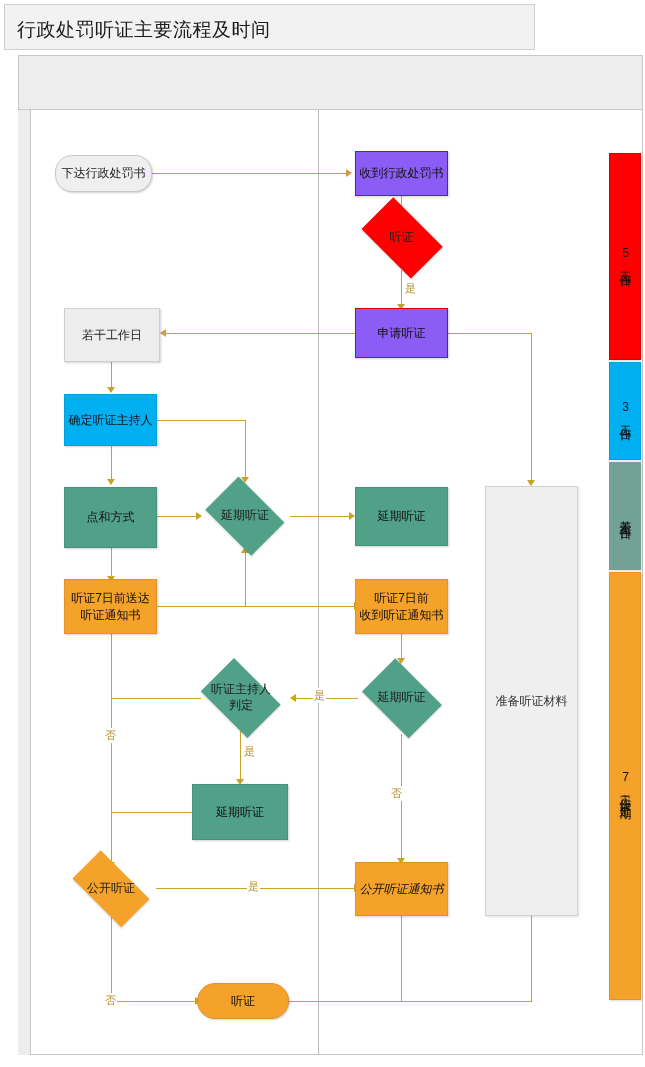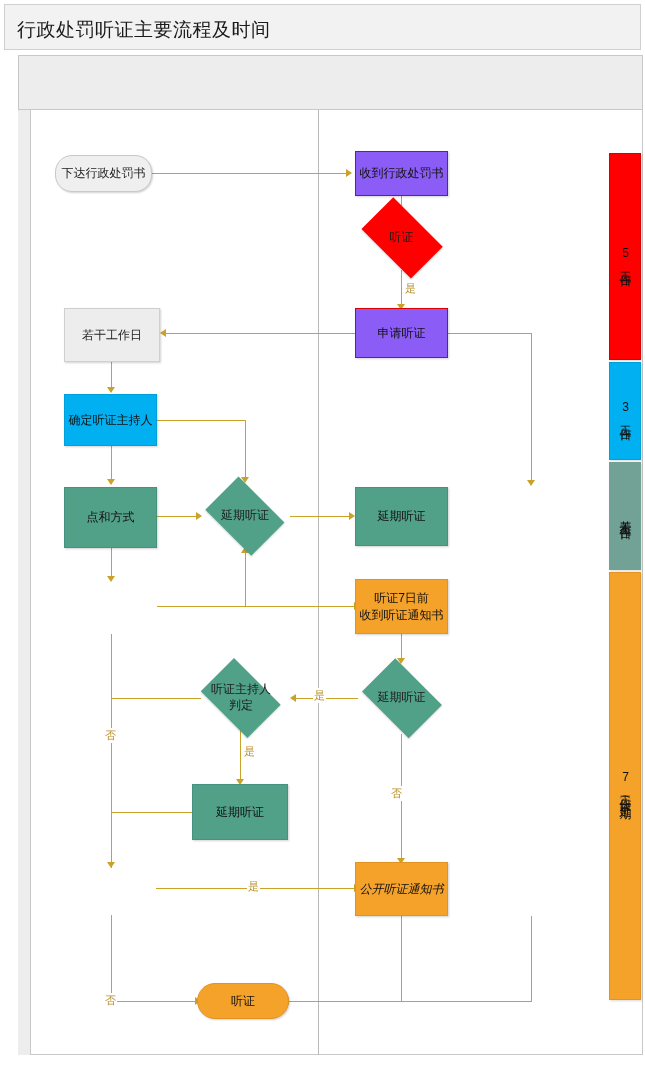--- a/index.html
+++ b/index.html
@@ -1,21 +1,21 @@
 <!DOCTYPE html>
 <html><head>
 <meta charset="utf-8">
 <style>
   html,body{margin:0;padding:0;background:#ffffff;}
   body{font-family:"Liberation Sans","DejaVu Sans",sans-serif;}
   #page{position:relative;width:645px;height:1067px;overflow:hidden;background:#ffffff;}
 
   
   .title-band{
-    position:absolute;left:4px;top:4px;width:637px;height:46px;
+    position:absolute;left:4px;top:4px;width:531px;height:46px;
     background:#f2f2f2;border:1px solid #d0d0d0;box-sizing:border-box;
   }
   .title-text{
     position:absolute;left:12px;top:12px;font-size:19px;color:#1a1a1a;
     letter-spacing:.5px;white-space:nowrap;
   }
 
   .swim-frame{
     position:absolute;left:18px;top:55px;width:625px;height:1000px;
     border:1px solid #c8c8c8;box-sizing:border-box;background:#ffffff;
@@ -219,20 +219,26 @@
     </div>
   </div>
 
   <div class="diamond d-teal" style="left:199px;top:483px;width:92px;height:66px;">
     <div class="dshape"></div>
     <div class="dlabel">延期听证</div>
   </div>
 
   <div class="node rect teal" style="left:355px;top:487px;width:93px;height:59px;">延期听证</div>
 
+  <div class="node rect orange" style="left:64px;top:579px;width:93px;height:55px;">
+    <div>
+      <div>听证7日前送达</div>
+      <div>听证通知书</div>
+    </div>
+  </div>
 
   <div class="node rect orange" style="left:355px;top:579px;width:93px;height:55px;">
     <div>
       <div>听证7日前</div>
       <div>收到听证通知书</div>
     </div>
   </div>
 
   <div class="diamond d-teal" style="left:194px;top:665px;width:94px;height:66px;">
     <div class="dshape"></div>
@@ -244,23 +250,28 @@
     </div>
   </div>
 
   <div class="diamond d-teal" style="left:355px;top:665px;width:93px;height:66px;">
     <div class="dshape"></div>
     <div class="dlabel">延期听证</div>
   </div>
 
   <div class="node rect teal" style="left:192px;top:784px;width:96px;height:56px;">延期听证</div>
 
+  <div class="diamond d-orange" style="left:62px;top:860px;width:98px;height:57px;">
+    <div class="dshape"></div>
+    <div class="dlabel">公开听证</div>
+  </div>
 
   <div class="node rect orange" style="left:355px;top:862px;width:93px;height:54px;font-style:italic;">公开听证通知书</div>
 
+  <div class="tallbox" style="left:485px;top:486px;width:93px;height:430px;">准备听证材料</div>
 
   <div class="node pill orange" style="left:197px;top:983px;width:92px;height:36px;">听证</div>
 
   <div class="vbar red" style="left:609px;top:153px;width:32px;height:207px;">5工作日</div>
   <div class="vbar cyan" style="left:609px;top:362px;width:32px;height:98px;">3工作日</div>
   <div class="vbar tealgray" style="left:609px;top:462px;width:32px;height:108px;">若干工作日</div>
   <div class="vbar orange" style="left:609px;top:572px;width:32px;height:428px;">7工作日（不延期）</div>
 
 </div>
 

